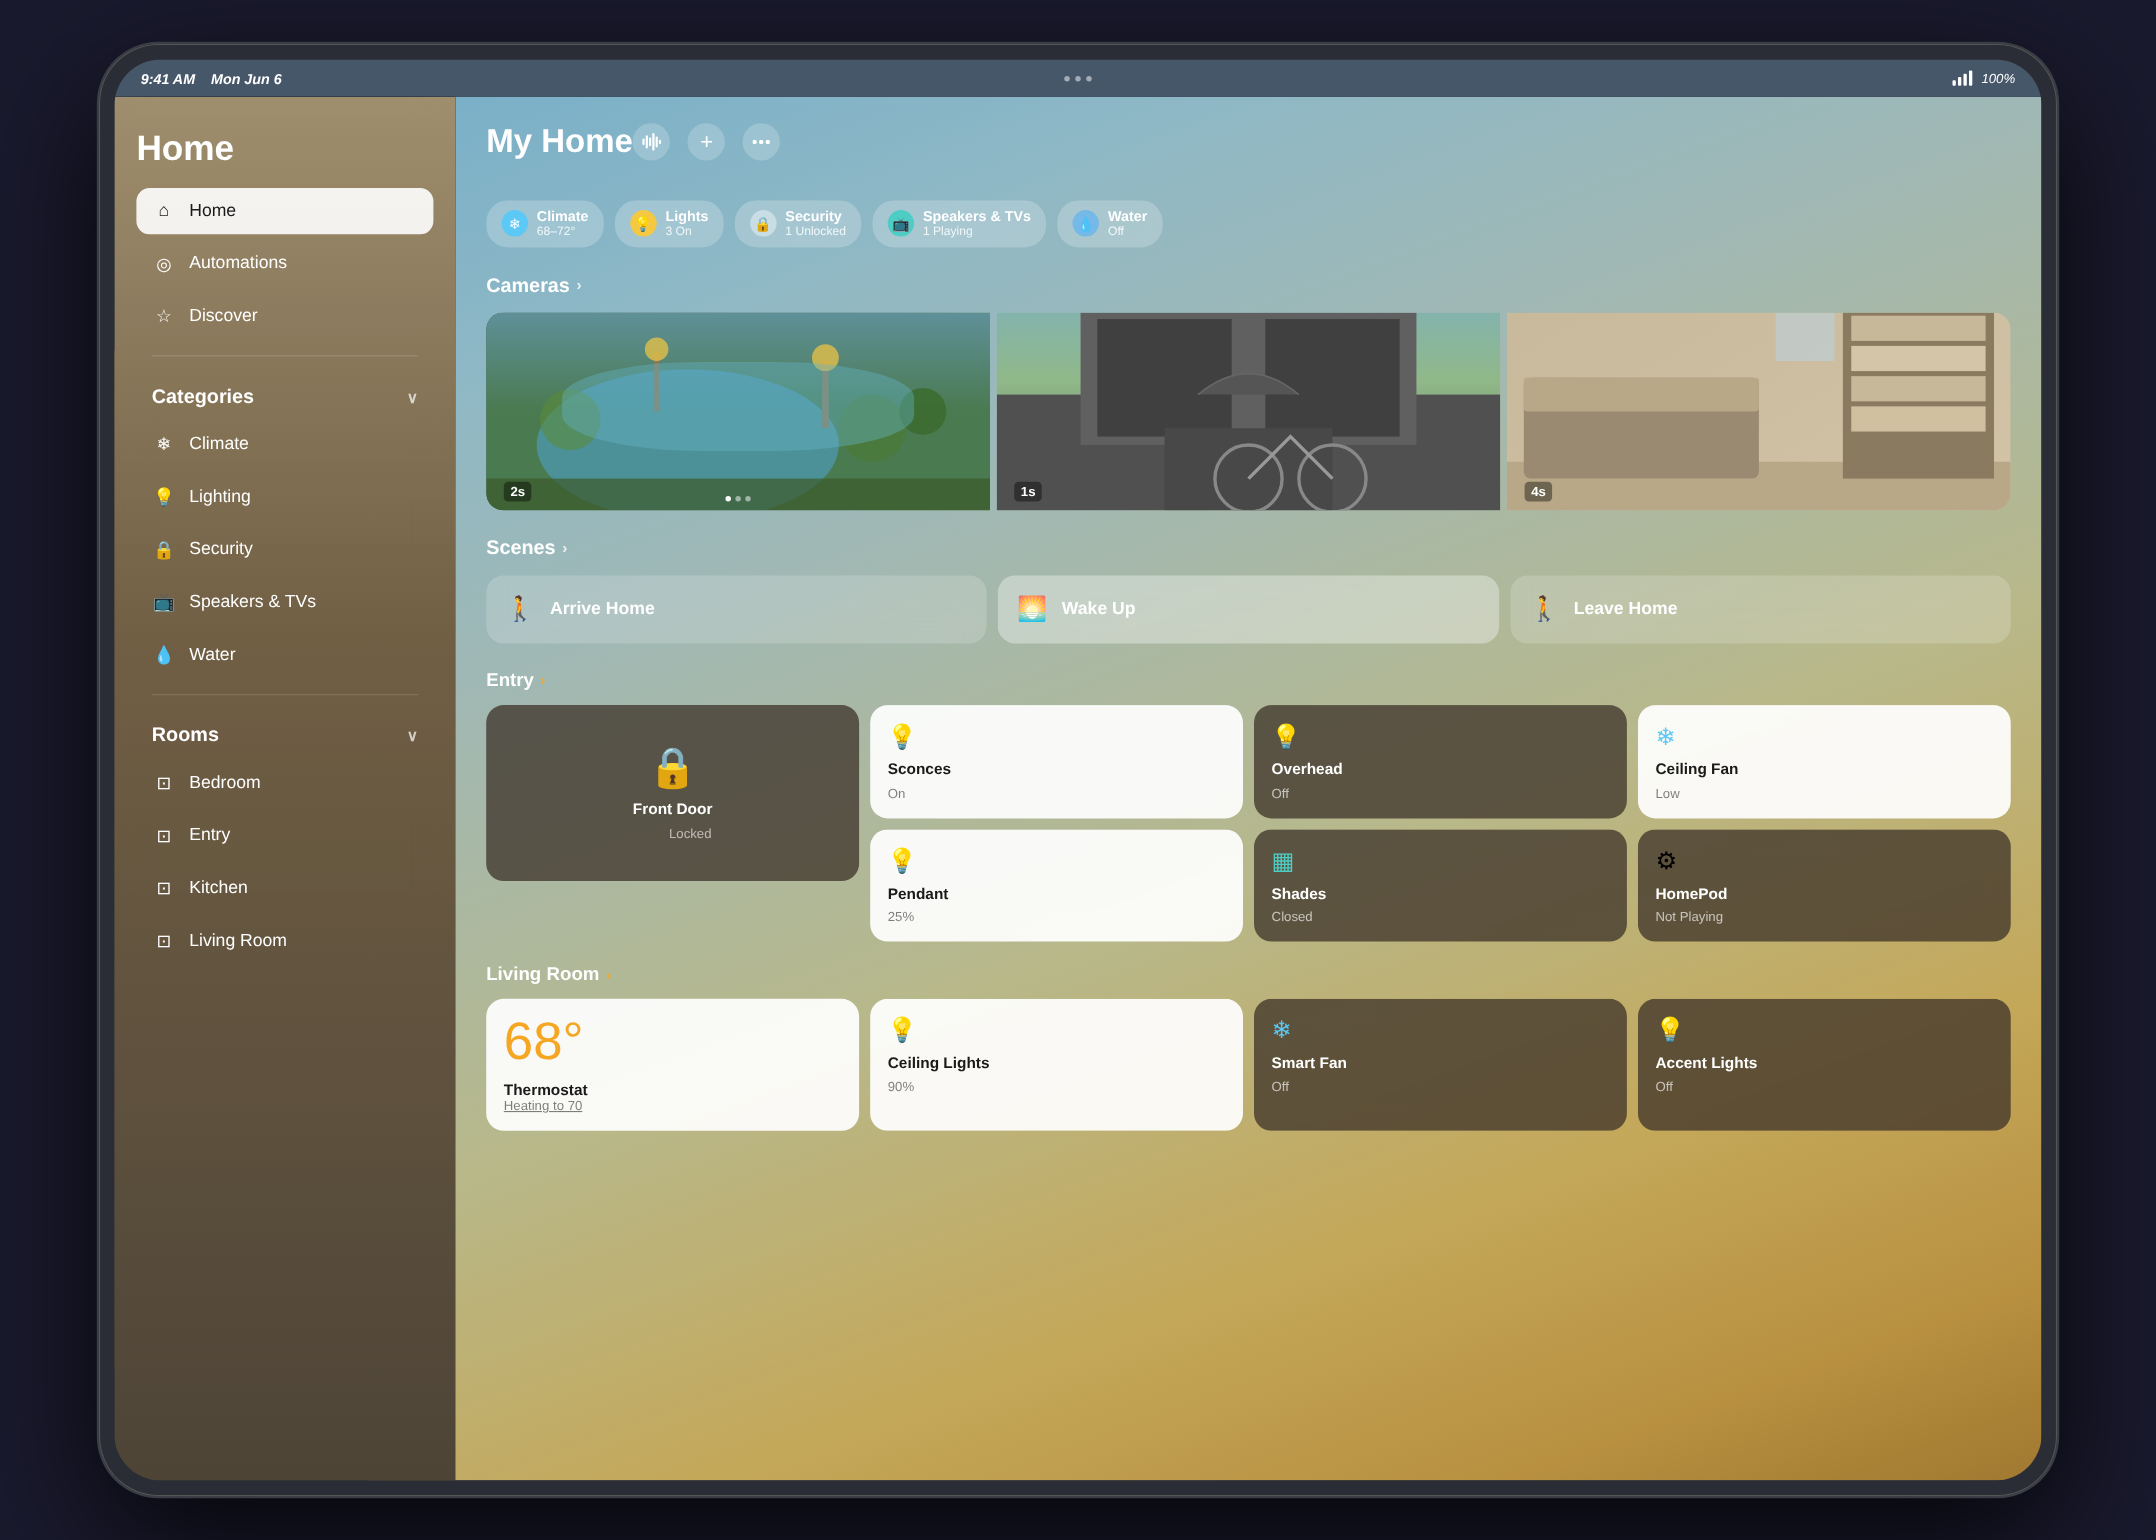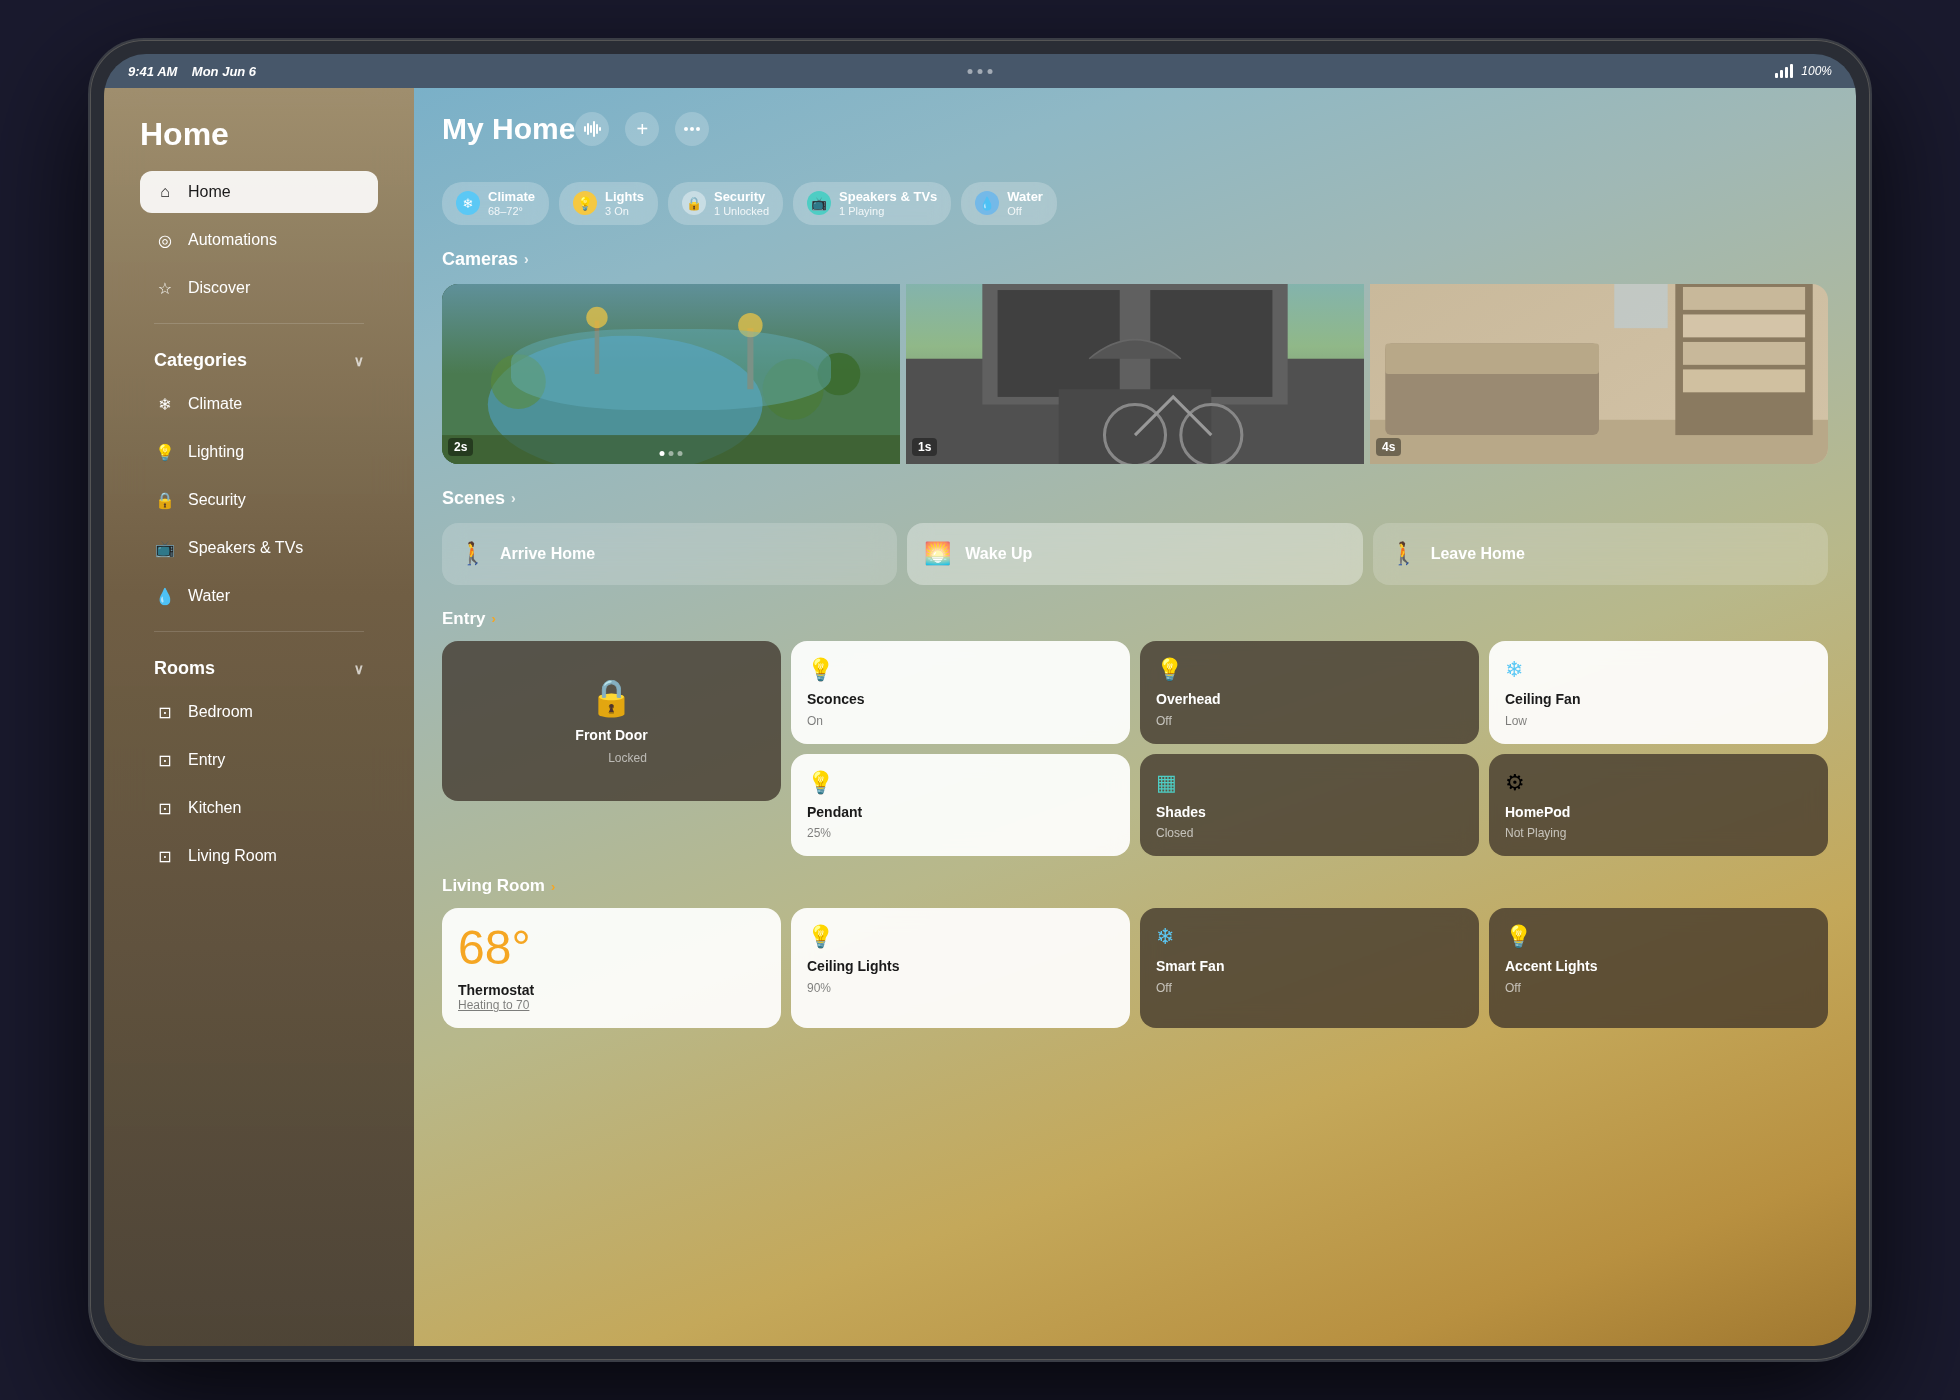--- a/index.html
+++ b/index.html
@@ -100,21 +100,21 @@
       display: flex;
       overflow: hidden;
     }
 
     
     .sidebar {
       width: 310px;
       flex-shrink: 0;
       background: linear-gradient(180deg, rgba(180,160,120,0.85) 0%, rgba(120,100,70,0.9) 40%, rgba(80,70,55,0.95) 100%);
       backdrop-filter: blur(20px);
-      padding: 28px 36px;
+      padding: 28px 20px;
       overflow-y: auto;
       display: flex;
       flex-direction: column;
       gap: 6px;
     }
 
     .sidebar-title {
       font-size: 32px;
       font-weight: 700;
       color: white;
@@ -308,21 +308,21 @@
       left: 15%;
       right: 15%;
       top: 25%;
       background: rgba(100,180,200,0.4);
       border-radius: 40%;
     }
 
     .camera-timestamp {
       position: absolute;
       bottom: 8px;
-      left: 6px;
+      left: 16px;
       color: white;
       font-size: 12px;
       font-weight: 600;
       background: rgba(0,0,0,0.4);
       padding: 2px 6px;
       border-radius: 4px;
     }
 
     
     .scenes-grid {

